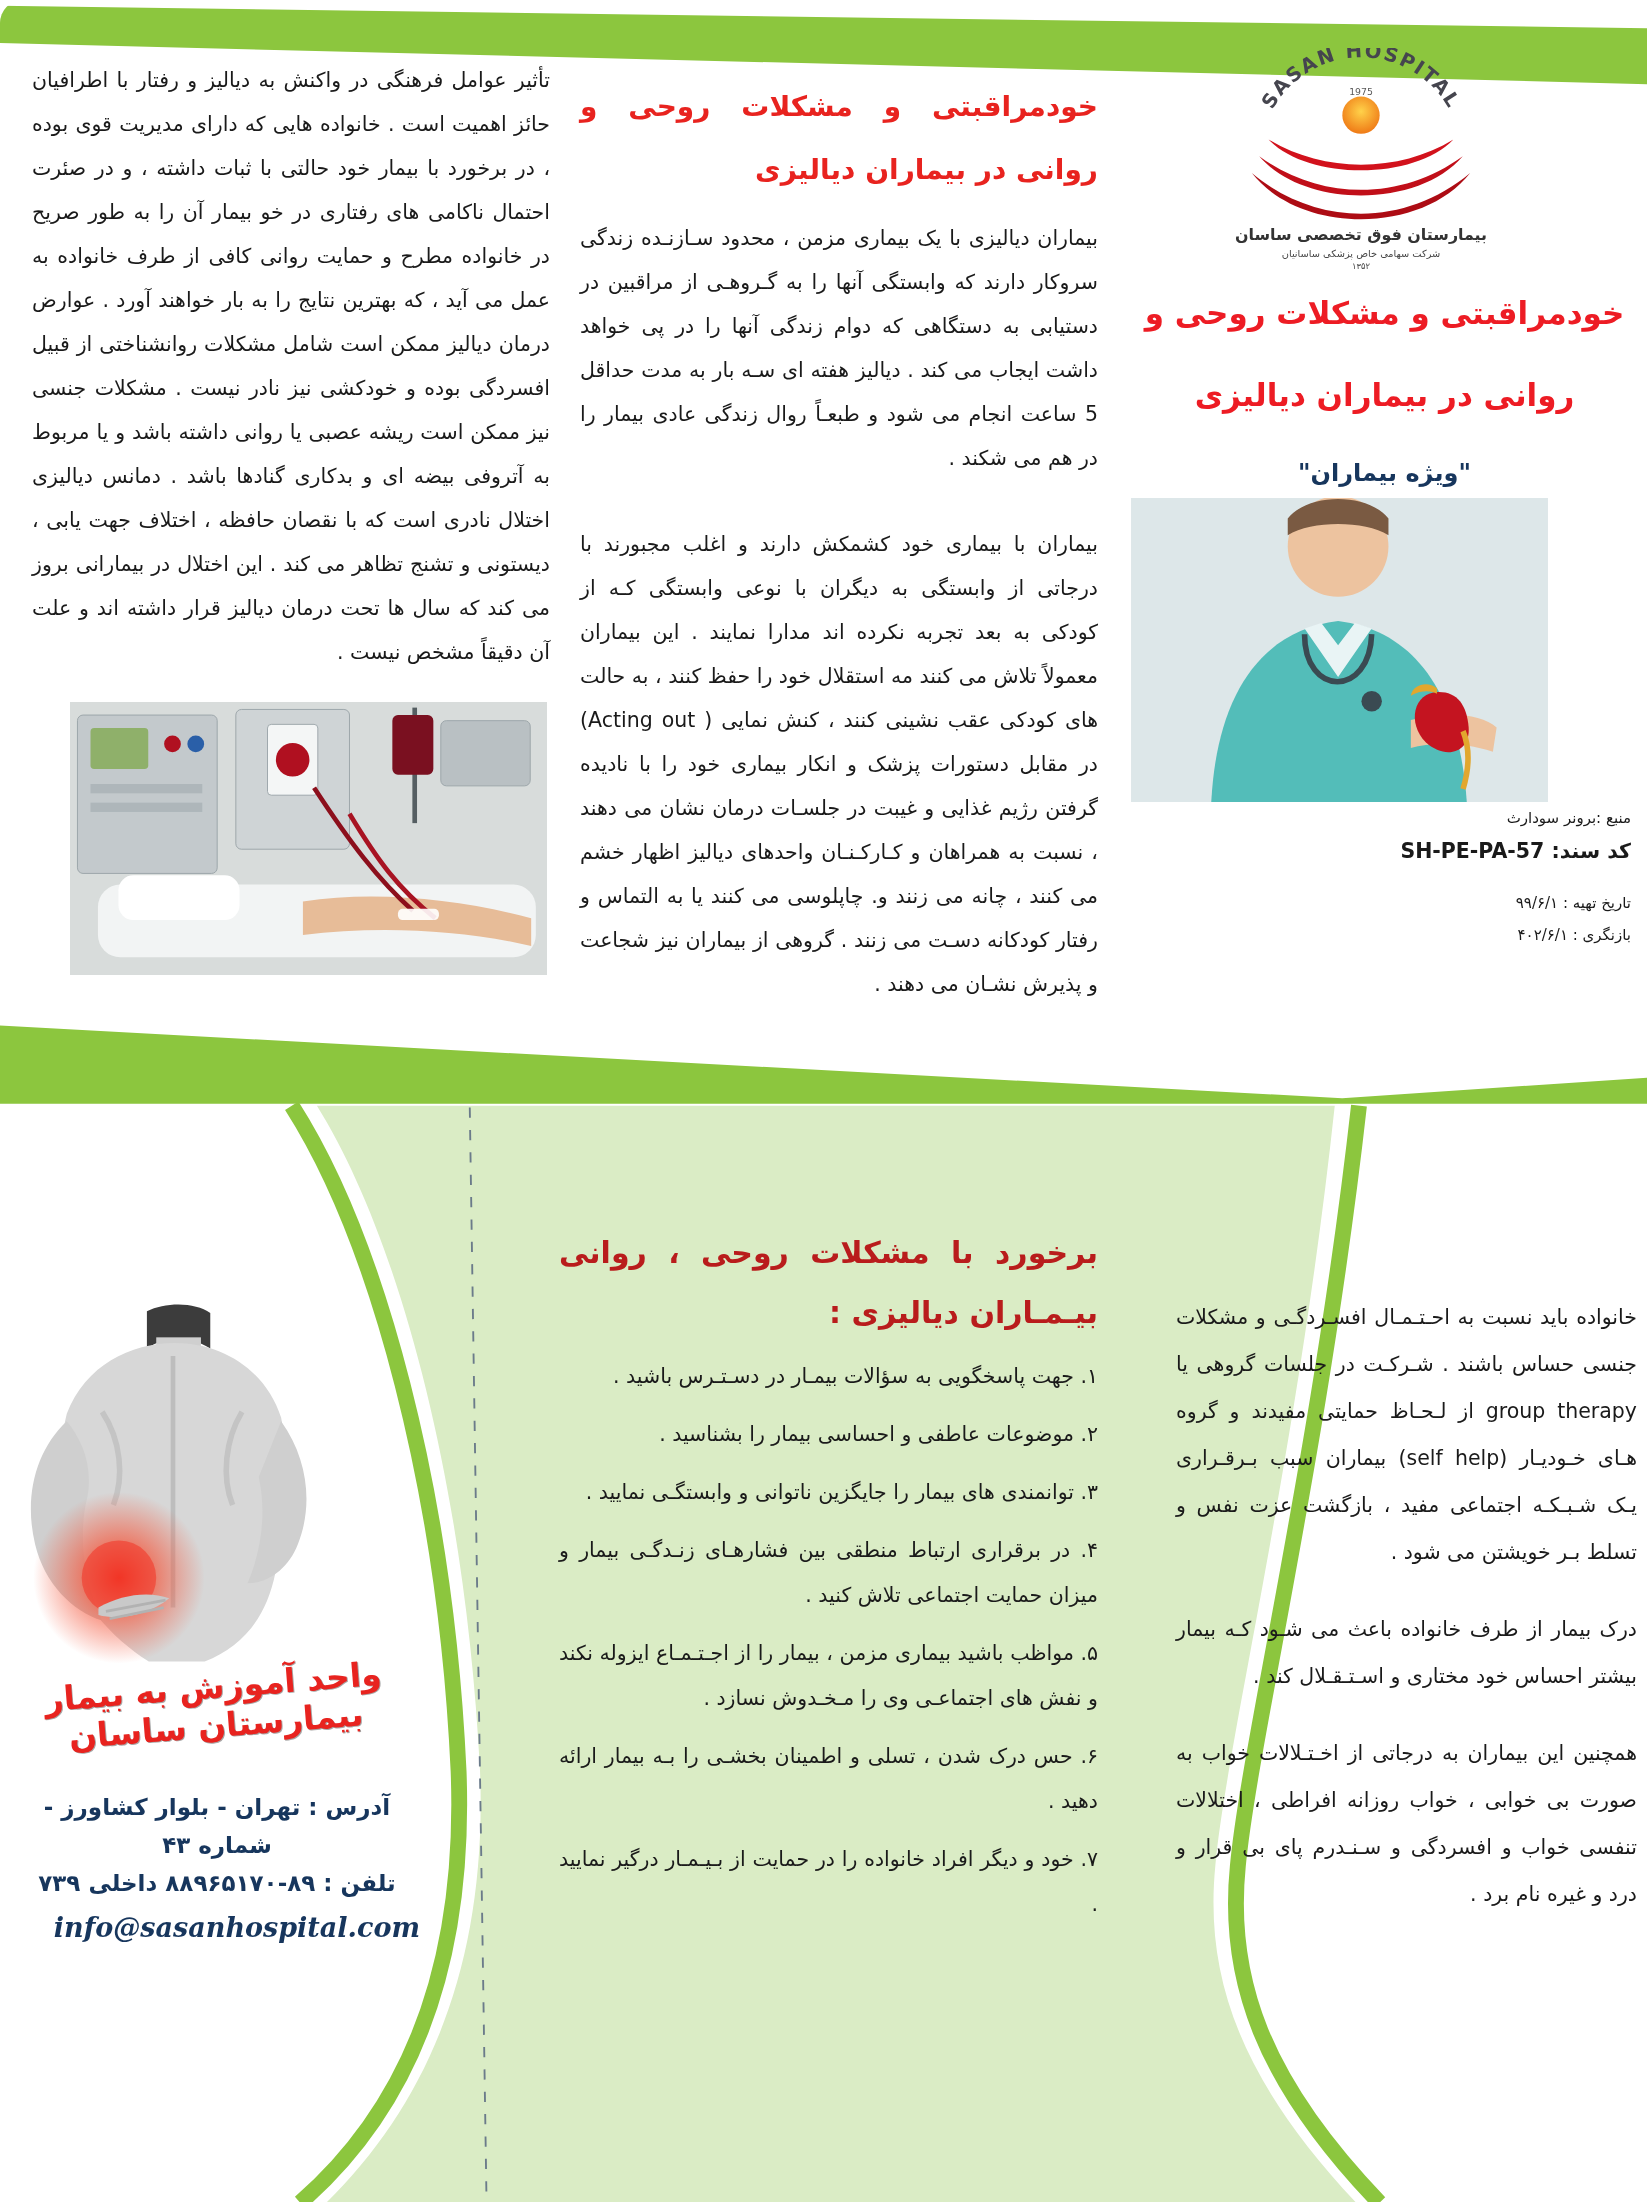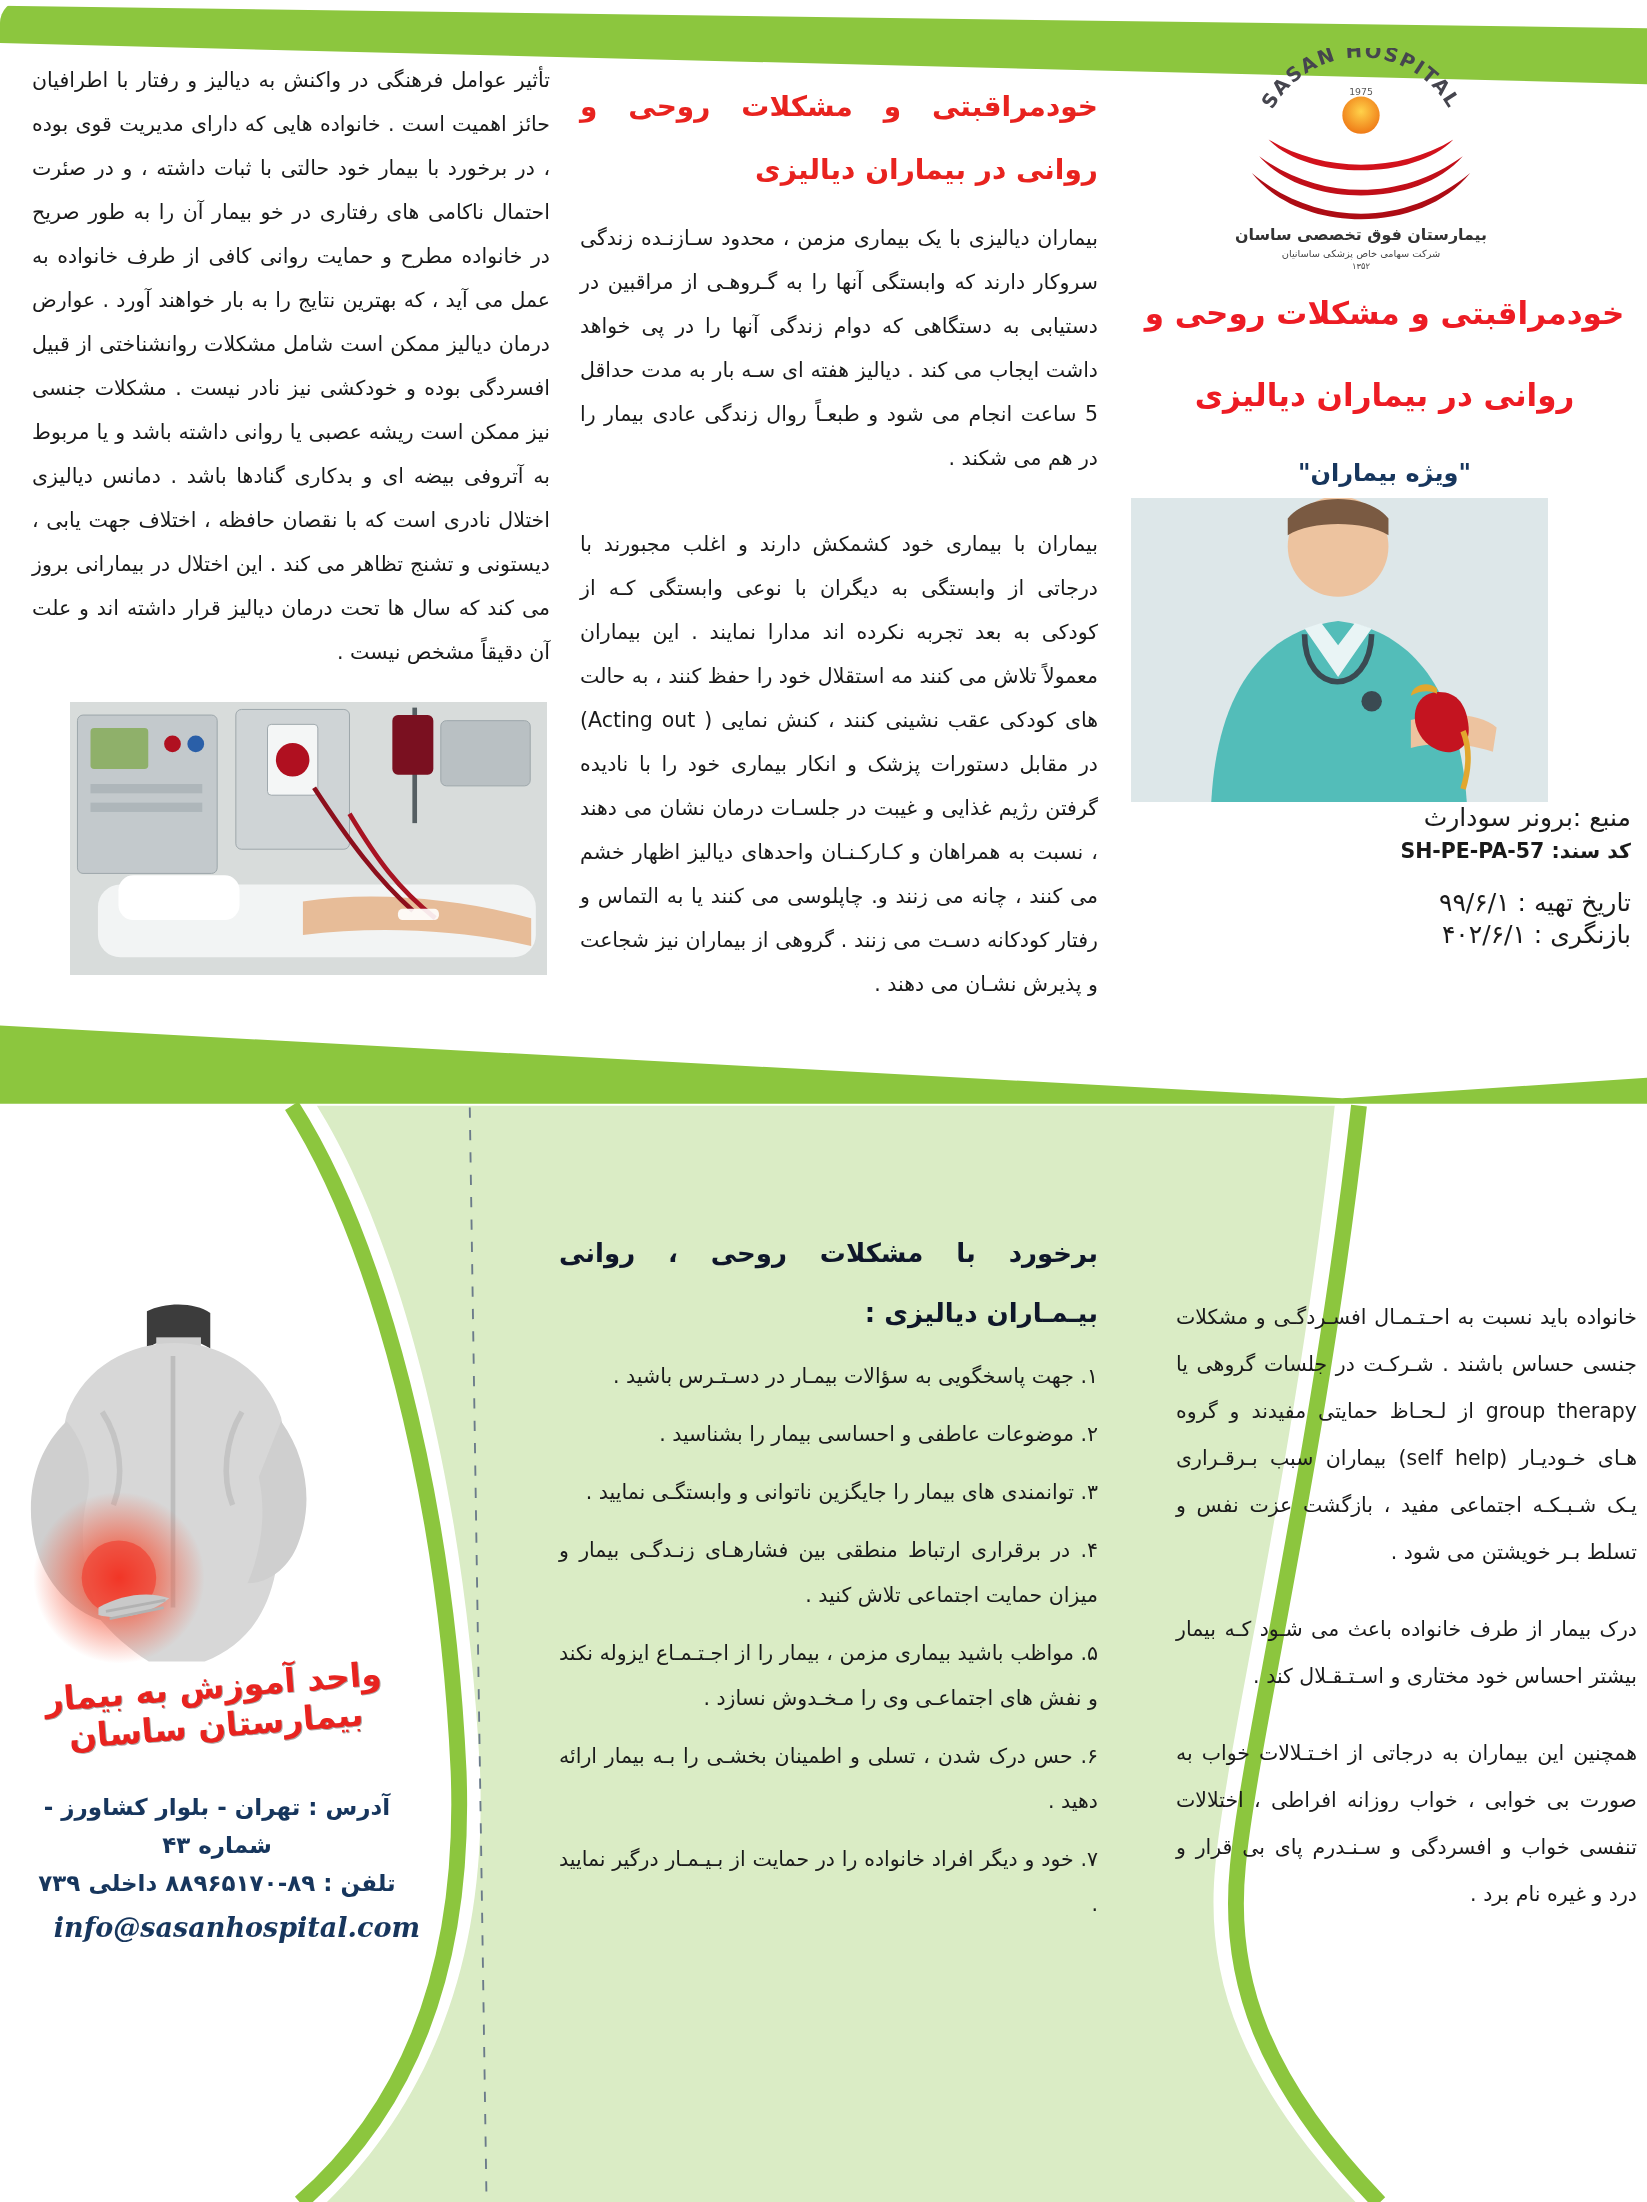--- a/index.html
+++ b/index.html
@@ -3,24 +3,24 @@
 <meta charset="utf-8">
 <style>
   html,body{margin:0;padding:0;background:#fff;}
   .canvas{position:relative;width:1647px;height:2203px;background:#ffffff;overflow:hidden;
           font-family:"DejaVu Sans",sans-serif;direction:rtl;color:#1a1a1a;border-radius:23px;}
   .abs{position:absolute;}
   .para{font-size:20.5px;line-height:44px;text-align:justify;}
   .p1-mid-heading{font-size:28px;line-height:63px;font-weight:bold;color:#e8231f;text-align:justify;}
   .p1-title{font-size:31px;line-height:82px;font-weight:bold;color:#ed1c24;text-align:center;}
   .p1-audience{font-size:24px;font-weight:bold;color:#17365d;text-align:center;}
-  .src-line{font-size:25px;line-height:32px;text-align:right;}
+  .src-line{font-size:15px;line-height:32px;text-align:right;}
   .src-code{font-size:20.5px;line-height:34px;font-weight:bold;text-align:right;}
   .src-dates{margin-top:18.6px;}
-  .p2-heading{font-size:26px;line-height:60px;font-weight:bold;color:#0f172a;text-align:justify;}
+  .p2-heading{font-size:30px;line-height:60px;font-weight:bold;color:#b91c1c;text-align:justify;}
   .p2-item{font-size:20.5px;line-height:45px;text-align:justify;margin-bottom:13px;}
   .p2-right-para{font-size:20.5px;line-height:47px;text-align:justify;margin-bottom:30px;}
   .p2-unit{font-size:33px;font-weight:bold;color:#e8231f;text-align:center;
            transform:rotate(-4.5deg);text-shadow:0.9px 0.9px 0 #a8a8a8;}
   .addr-line{font-size:23px;line-height:38px;font-weight:bold;color:#17365d;text-align:center;}
   .addr-email{font-size:27px;line-height:52px;font-weight:bold;font-style:italic;color:#17365d;
               text-align:right;font-family:"DejaVu Serif",serif;direction:ltr;}
   svg text{font-family:"DejaVu Sans",sans-serif;}
 </style>
 </head>

